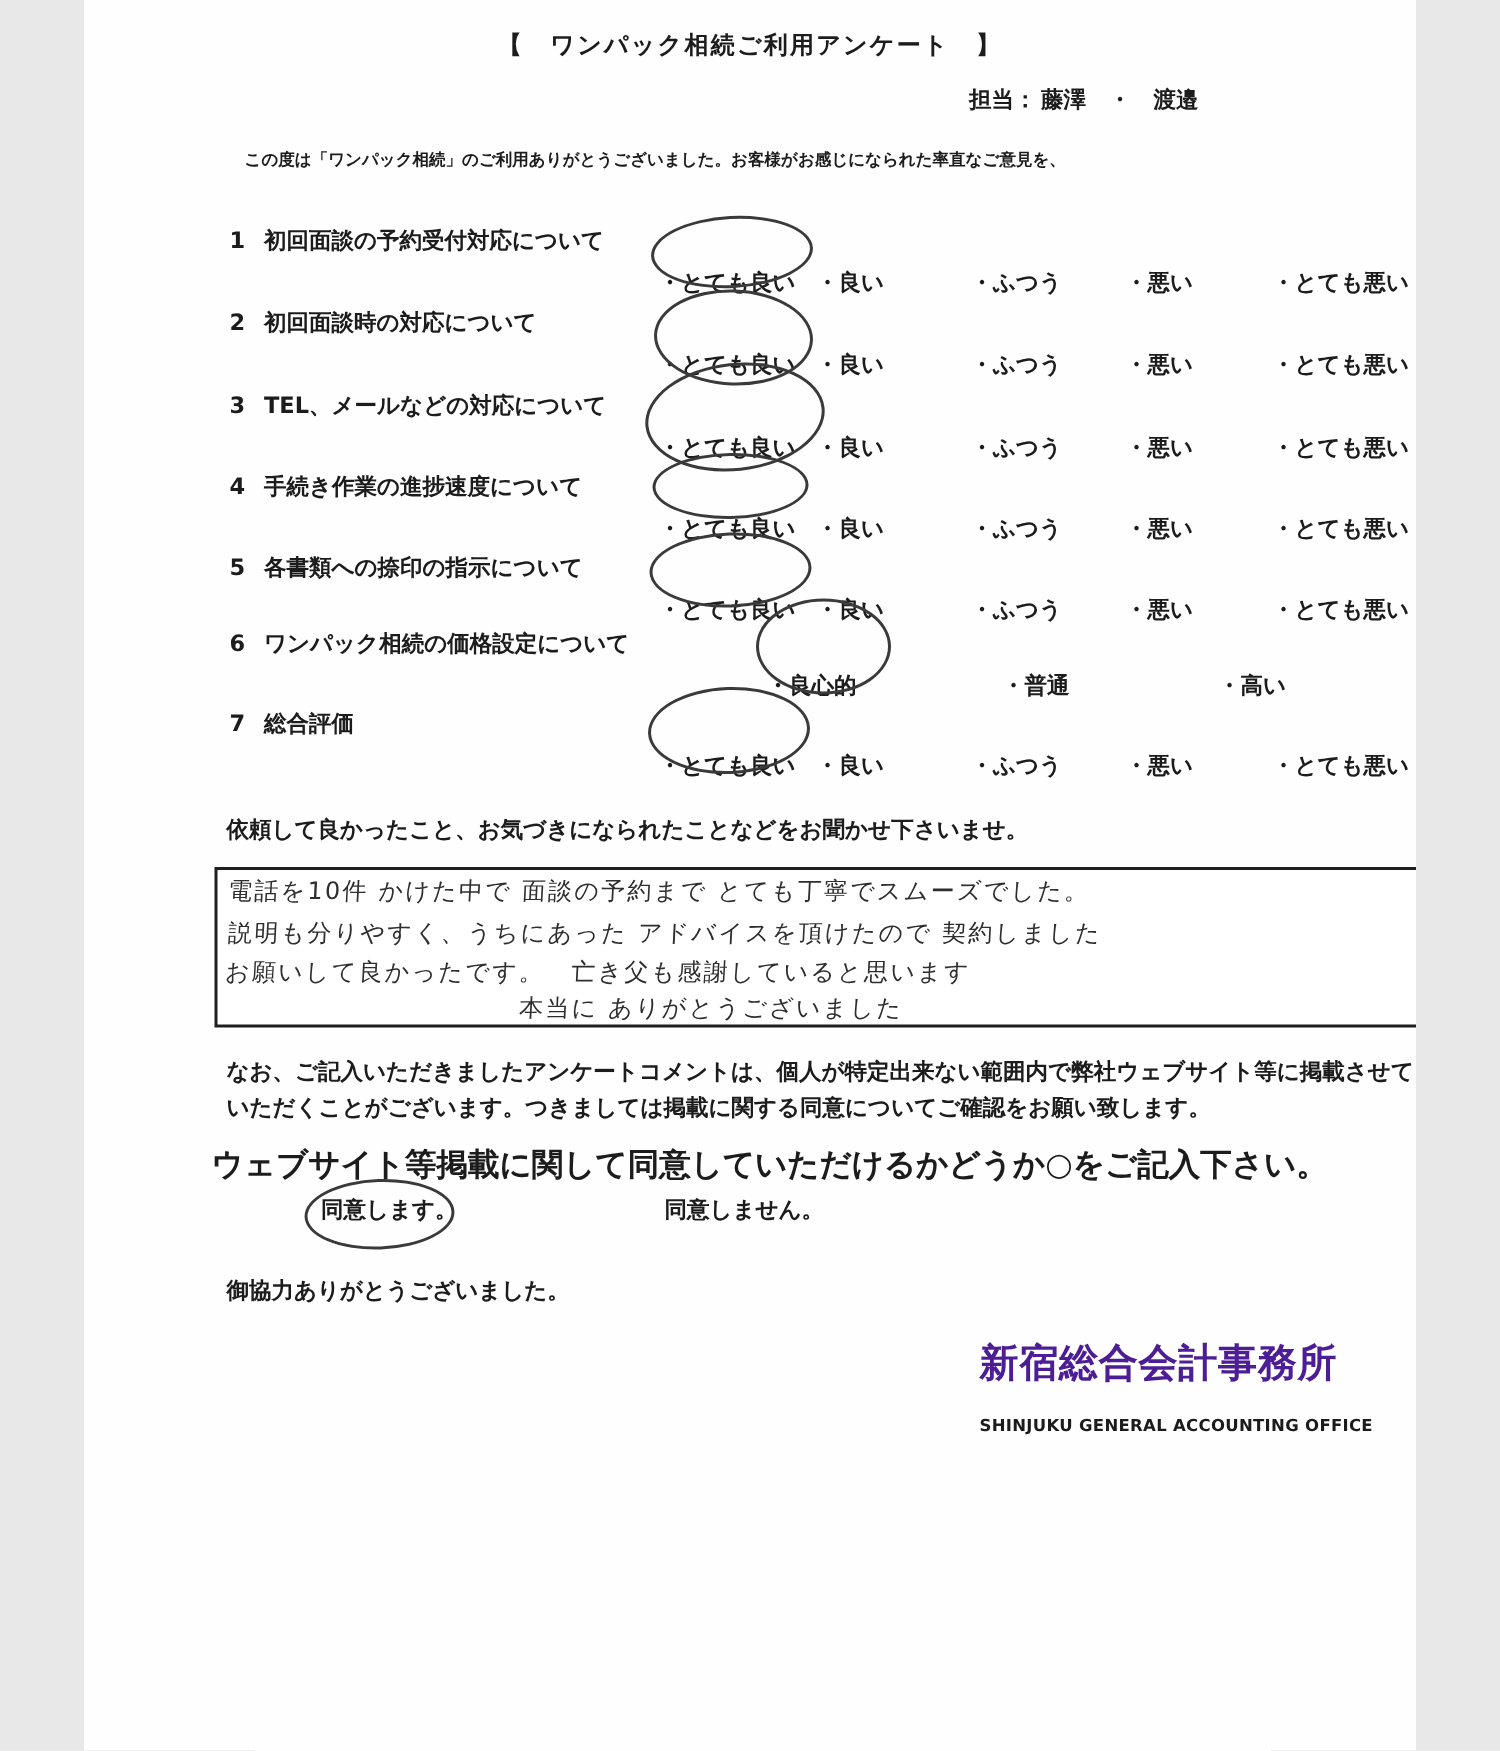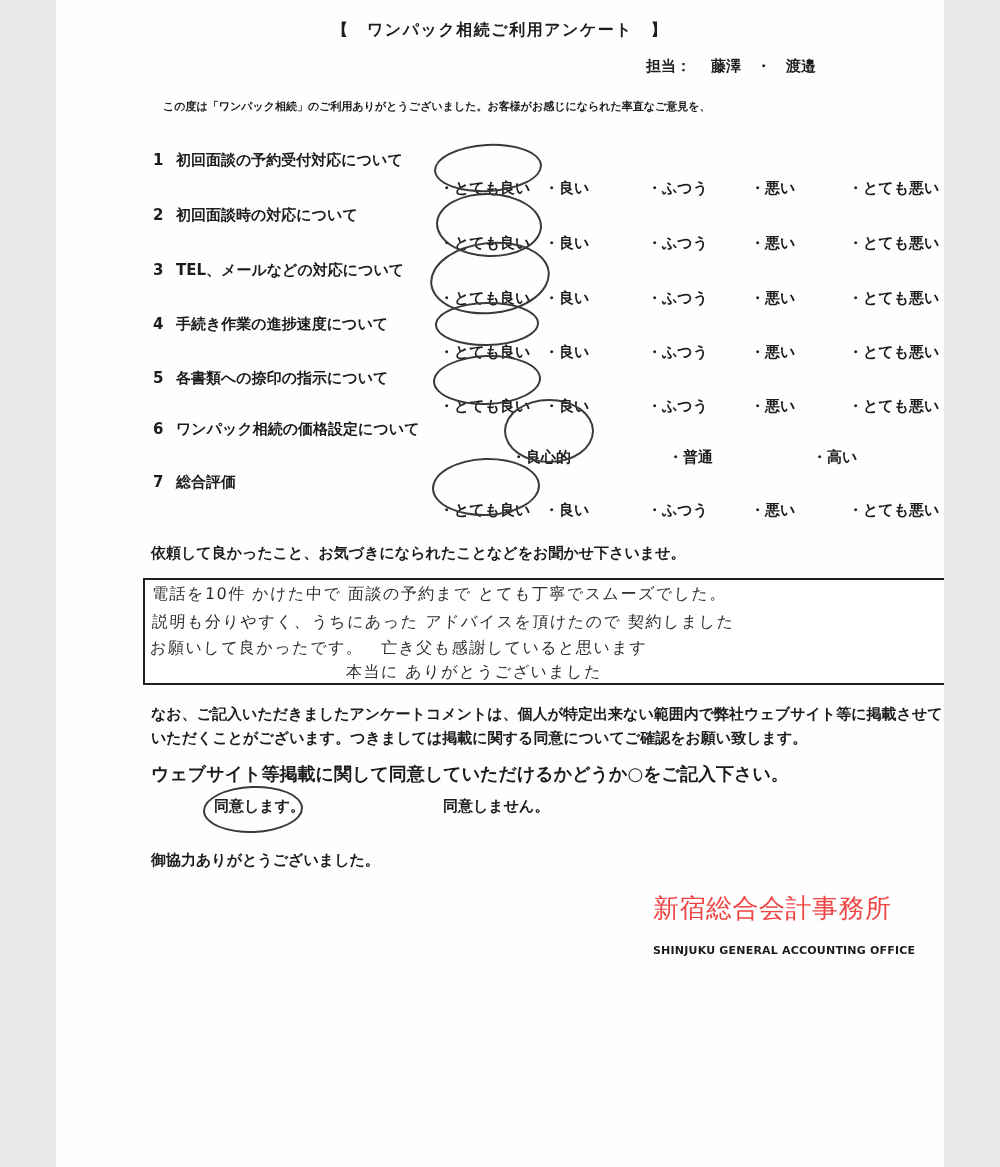--- a/index.html
+++ b/index.html
@@ -12,21 +12,21 @@
     overflow: hidden;
     font-family: "DejaVu Sans", sans-serif;
     color: #1c1c1c;
   }
   .printed { font-weight: 600; }
   .title {
     position: absolute; top: 20px; left: 0; width: 100%;
     text-align: center; font-size: 16px; letter-spacing: 1.5px;
   }
   .staff { position: absolute; top: 57px; left: 590px; font-size: 15px; }
-  .staff .names { margin-left: 20px; }
+  .staff .names { margin-left: 3px; }
   .intro { position: absolute; top: 95px; left: 107px; width: 830px; font-size: 11px; line-height: 24px; }
   .questions { position: absolute; top: 0; left: 0; width: 1000px; height: 530px; }
   .q-row { position: absolute; left: 0; width: 1000px; height: 24px; font-size: 15px; }
   .q-no { position: absolute; left: 97px; }
   .q-label { position: absolute; left: 120px; white-space: nowrap; }
   .q-opt { position: absolute; white-space: nowrap; margin-top: 28px; }
   .circle {
     position: absolute;
     border: 2px solid #3a3a3a;
     border-radius: 50%;
@@ -41,27 +41,27 @@
   .hw {
     position: absolute; font-size: 16px; color: #2e2e2e;
     letter-spacing: 1.5px; transform: skewX(-3deg);
     white-space: nowrap; font-weight: 400;
   }
   .hw1 { top: 584px; left: 96px; }
   .hw2 { top: 612px; left: 96px; }
   .hw3 { top: 638px; left: 94px; }
   .hw4 { top: 662px; left: 290px; }
   .note { position: absolute; top: 702px; left: 95px; width: 840px; font-size: 15px; line-height: 24px; }
-  .consent-prompt { position: absolute; top: 762px; left: 95px; font-size: 18px; }
+  .consent-prompt { position: absolute; top: 762px; left: 85px; font-size: 21px; }
   .consent-agree { position: absolute; top: 797px; left: 158px; font-size: 15px; }
   .consent-disagree { position: absolute; top: 797px; left: 387px; font-size: 15px; }
   .consent-circle { left: 147px; top: 786px; width: 96px; height: 43px; transform: rotate(-2deg); }
   .closing { position: absolute; top: 851px; left: 95px; font-size: 15px; }
   .logo { position: absolute; top: 891px; left: 597px; }
-  .logo-jp { font-size: 26px; font-weight: 400; letter-spacing: 0.5px; color: #ef4444; white-space: nowrap; }
+  .logo-jp { font-size: 26px; font-weight: 700; letter-spacing: 0.5px; color: #4c1d95; white-space: nowrap; }
   .logo-en { font-size: 11px; font-weight: 600; letter-spacing: 0.2px; margin-top: 18px; color: #1b1b1b; white-space: nowrap; }
 </style>
 </head>
 <body>
 
 <div class="page">
 
   <div class="title printed">【　ワンパック相続ご利用アンケート　】</div>
 
   <div class="staff printed">

